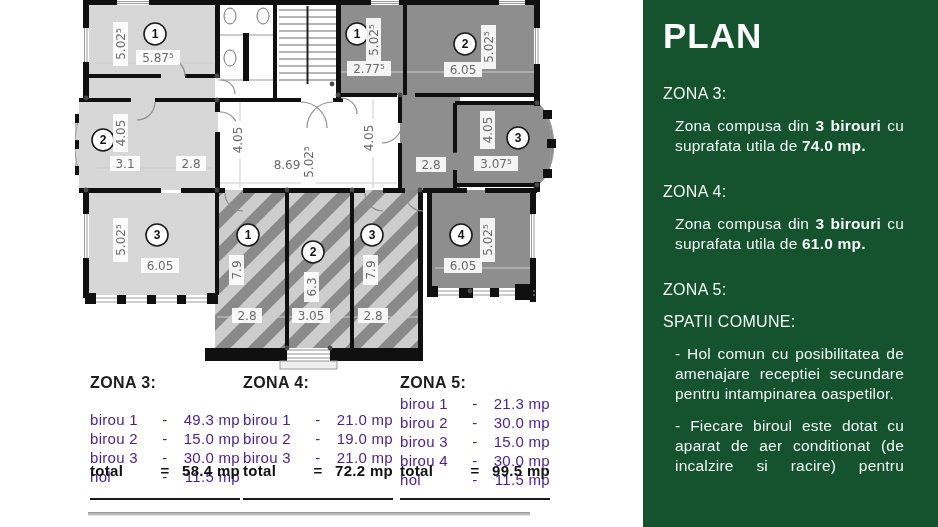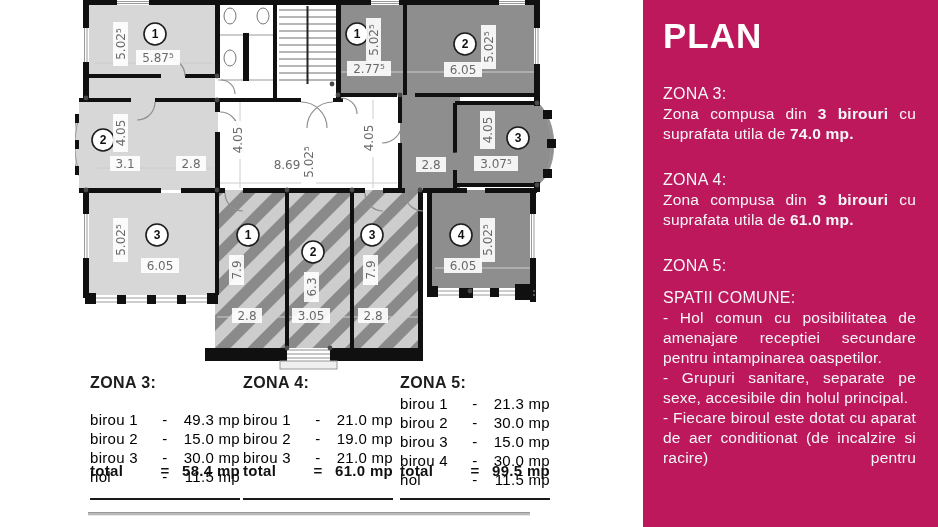--- a/index.html
+++ b/index.html
@@ -17,38 +17,38 @@
   .thin{stroke:#9a9a9a;stroke-width:1;fill:none;}
   .lite{stroke:#cccccc;stroke-width:1;fill:none;}
   .door{stroke:#8f8f8f;stroke-width:1.2;fill:none;}
   .dot{fill:#4a4a4a;}
 
   
   .tcol{position:absolute;top:374px;width:158px;height:126px;}
   .tcol .thead{font-size:16px;font-weight:700;color:#1d1d1d;letter-spacing:.4px;}
   .trows{margin-top:18px;}
   .tcol.z5 .trows{margin-top:2px;}
-  .trow{display:flex;width:150px;color:#000000;font-size:15px;line-height:19px;letter-spacing:.3px;}
+  .trow{display:flex;width:150px;color:#4c1d95;font-size:15px;line-height:19px;letter-spacing:.3px;}
   .tn{width:64px;}
   .ts{width:22px;text-align:center;}
   .tv{flex:1;text-align:right;}
   .trow.total{position:absolute;bottom:0;font-weight:700;color:#101010;
               border-bottom:2px solid #1a1a1a;padding-bottom:18px;}
   .divider{position:absolute;left:88px;top:512px;width:442px;height:2px;
            background:#b9b9b9;border-top:1px solid #989898;border-bottom:1px solid #e8e8e8;}
 
   
   .sidebar{position:absolute;left:643px;top:0;width:295px;height:527px;
-           background:#be185d;color:#f4f7f8;box-sizing:border-box;
+           background:#14532d;color:#f4f7f8;box-sizing:border-box;
            padding:14px 22px 0 20px;overflow:hidden;}
   .sb-title{font-size:35px;font-weight:700;line-height:1.26;letter-spacing:1px;color:#fdfefe;}
   .sb-zone{margin-top:26px;}
   .sb-zone:first-of-type{margin-top:30px;}
   .sb-head{font-size:16px;line-height:20px;letter-spacing:.3px;}
-  .sb-p{font-size:15.5px;line-height:20px;text-align:justify;margin:0;letter-spacing:.2px;}
+  .sb-p{font-size:15.5px;line-height:20px;text-align:justify;margin:12px;letter-spacing:.2px;}
   .sb-p b{font-weight:700;}
   .sb-common{margin-top:12px;}
   .stretch-last{text-align-last:justify;}
 </style>
 </head>
 <body>
 
 <div class="page">
 
   <svg class="plan" viewBox="0 0 500 370">
@@ -476,21 +476,21 @@
         </div>
       <div class="trow">
           <span class="tn">birou 3</span>
           <span class="ts">-</span>
           <span class="tv">21.0 mp</span>
         </div>
     </div>
     <div class="trow total">
         <span class="tn">total</span>
         <span class="ts">=</span>
-        <span class="tv">61.0 mp</span>
+        <span class="tv">72.2 mp</span>
       </div>
   </div>
 
   <div class="tcol z5" style="left:400px">
     <div class="thead">ZONA 5:</div>
     <div class="trows">
       <div class="trow">
           <span class="tn">birou 1</span>
           <span class="ts">-</span>
           <span class="tv">21.3 mp</span>
@@ -540,17 +540,16 @@
       <p class="sb-p"><span>Zona compusa din </span><b>3 birouri</b><span> cu suprafata utila de </span><b>61.0 mp.</b></p>
     </div>
 
     <div class="sb-zone">
       <div class="sb-head">ZONA 5:</div>
     </div>
 
     <div class="sb-zone sb-common">
       <div class="sb-head">SPATII COMUNE:</div>
       <p class="sb-p">- Hol comun cu posibilitatea de amenajare receptiei secundare pentru intampinarea oaspetilor.</p>
-      <p class="sb-p">- Grupuri sanitare, separate pe sexe, accesibile din holul principal.</p>
       <p class="sb-p stretch-last">- Fiecare biroul este dotat cu aparat de aer conditionat (de incalzire si racire) pentru</p>
     </div>
   </div>
 </div>
 
 </body></html>

